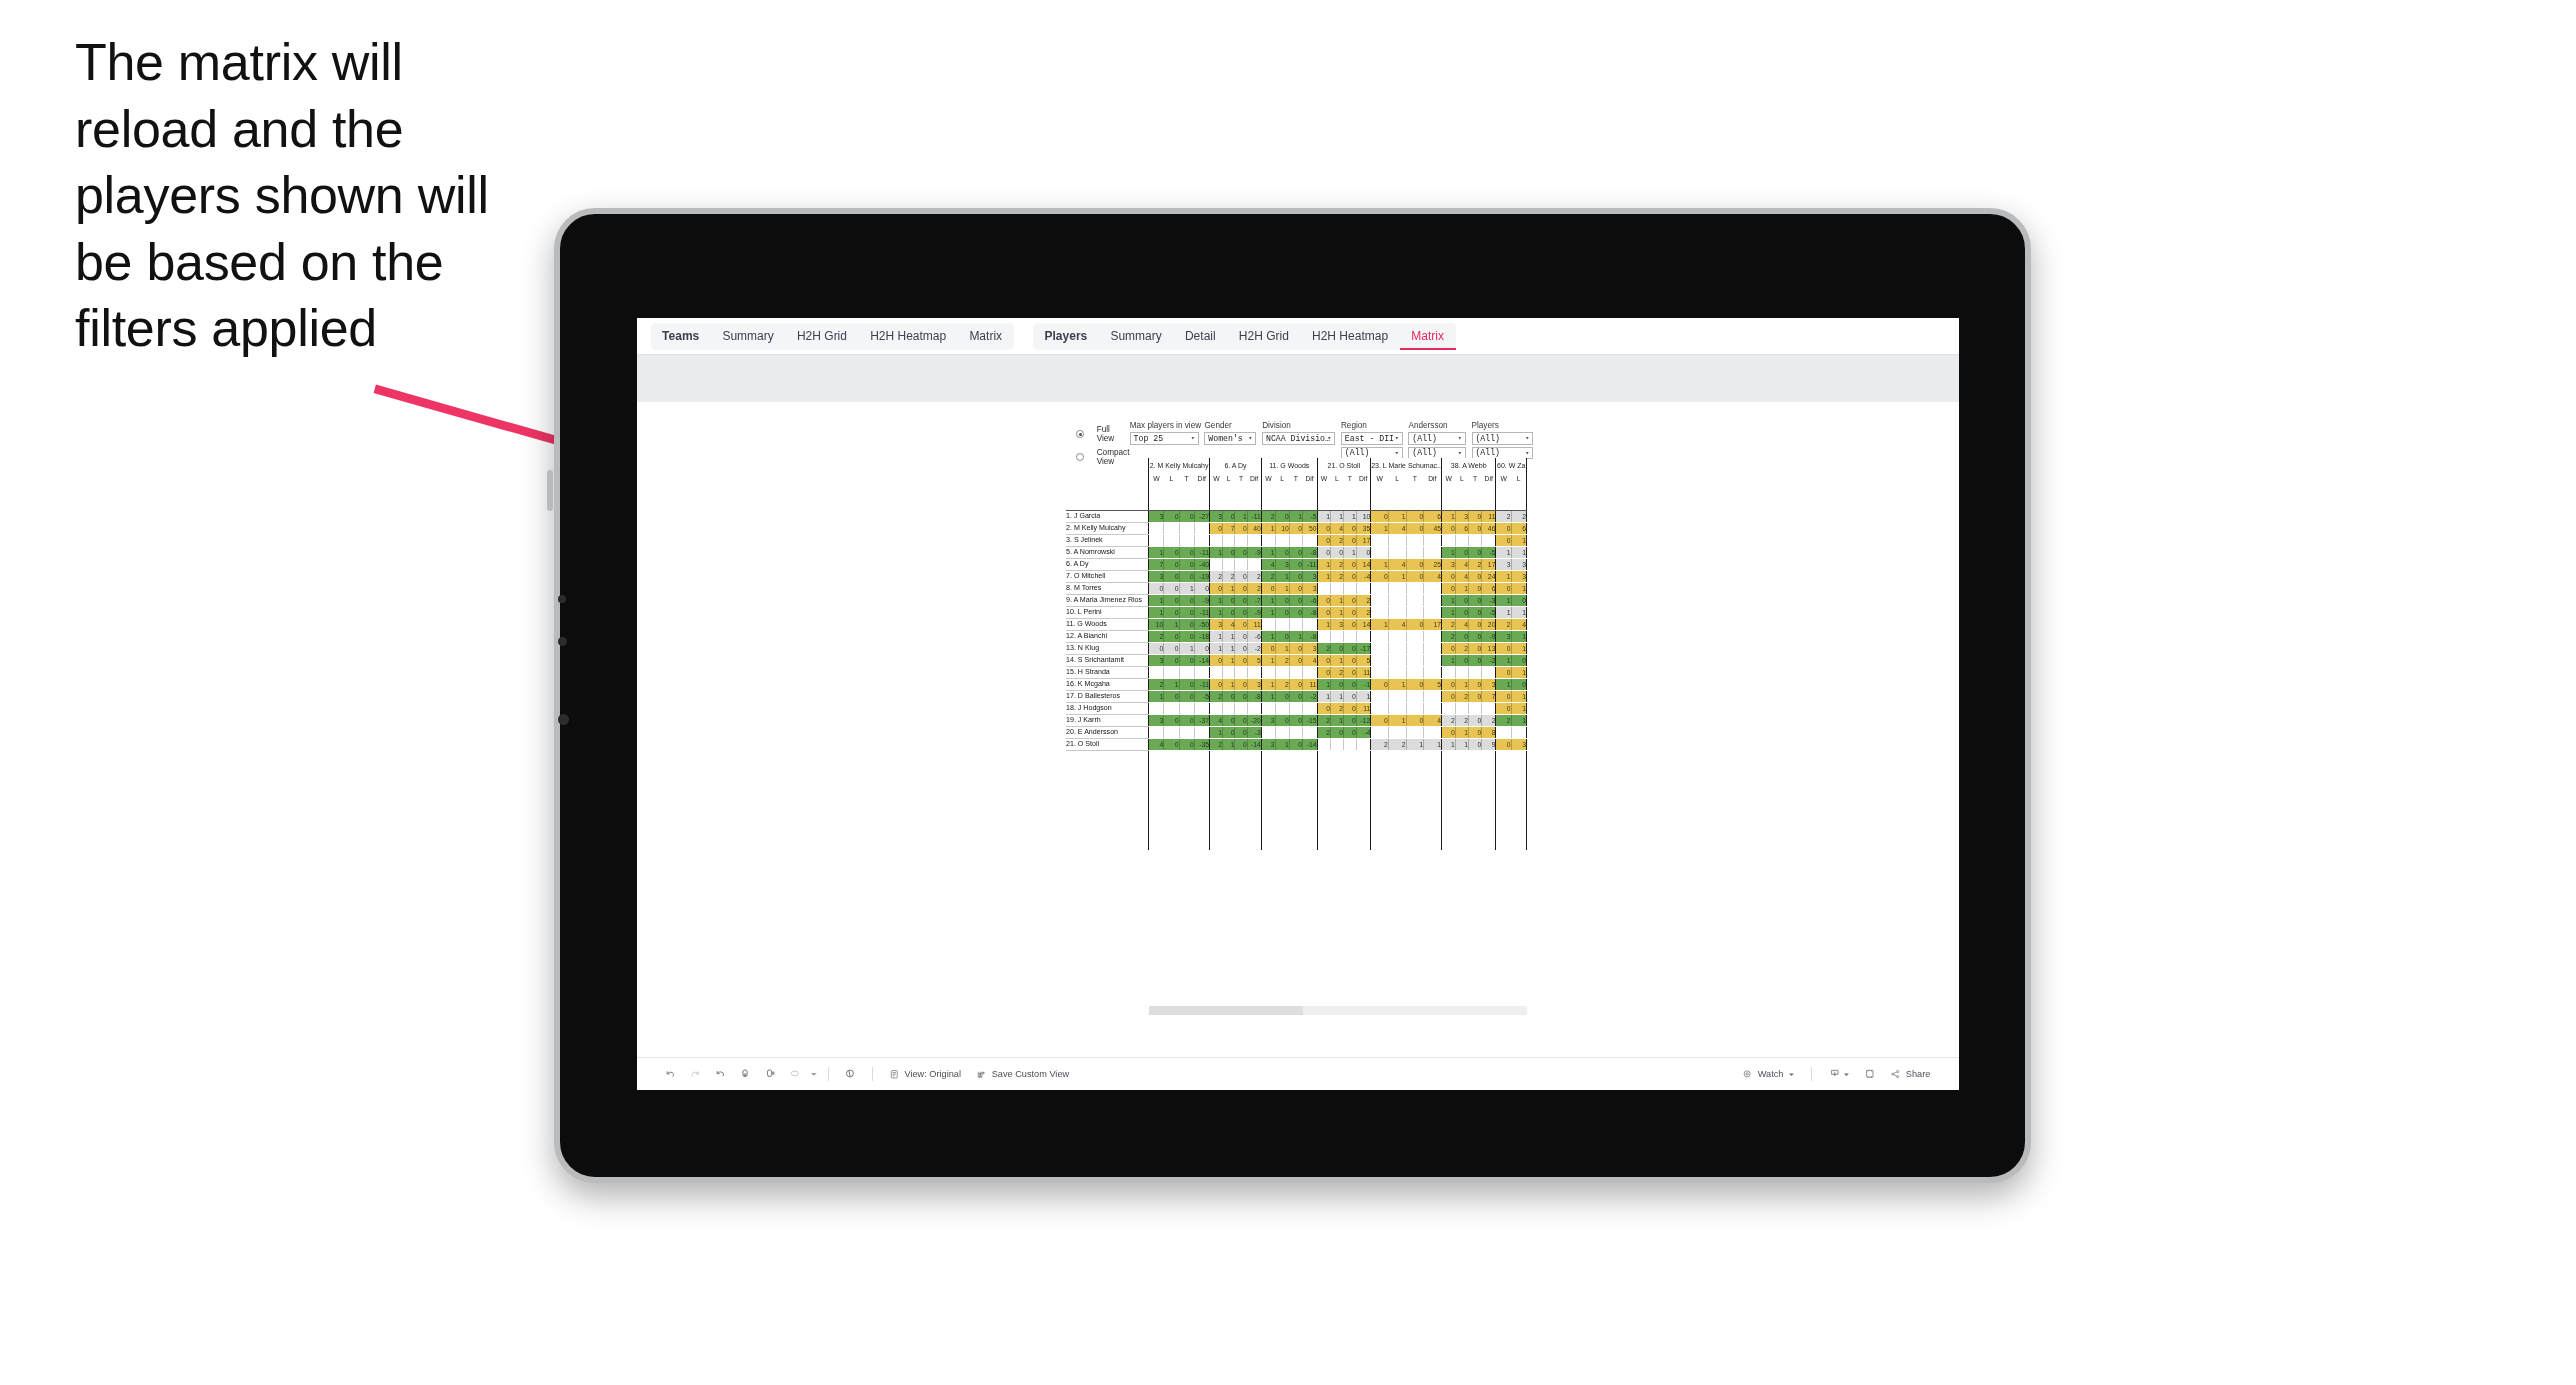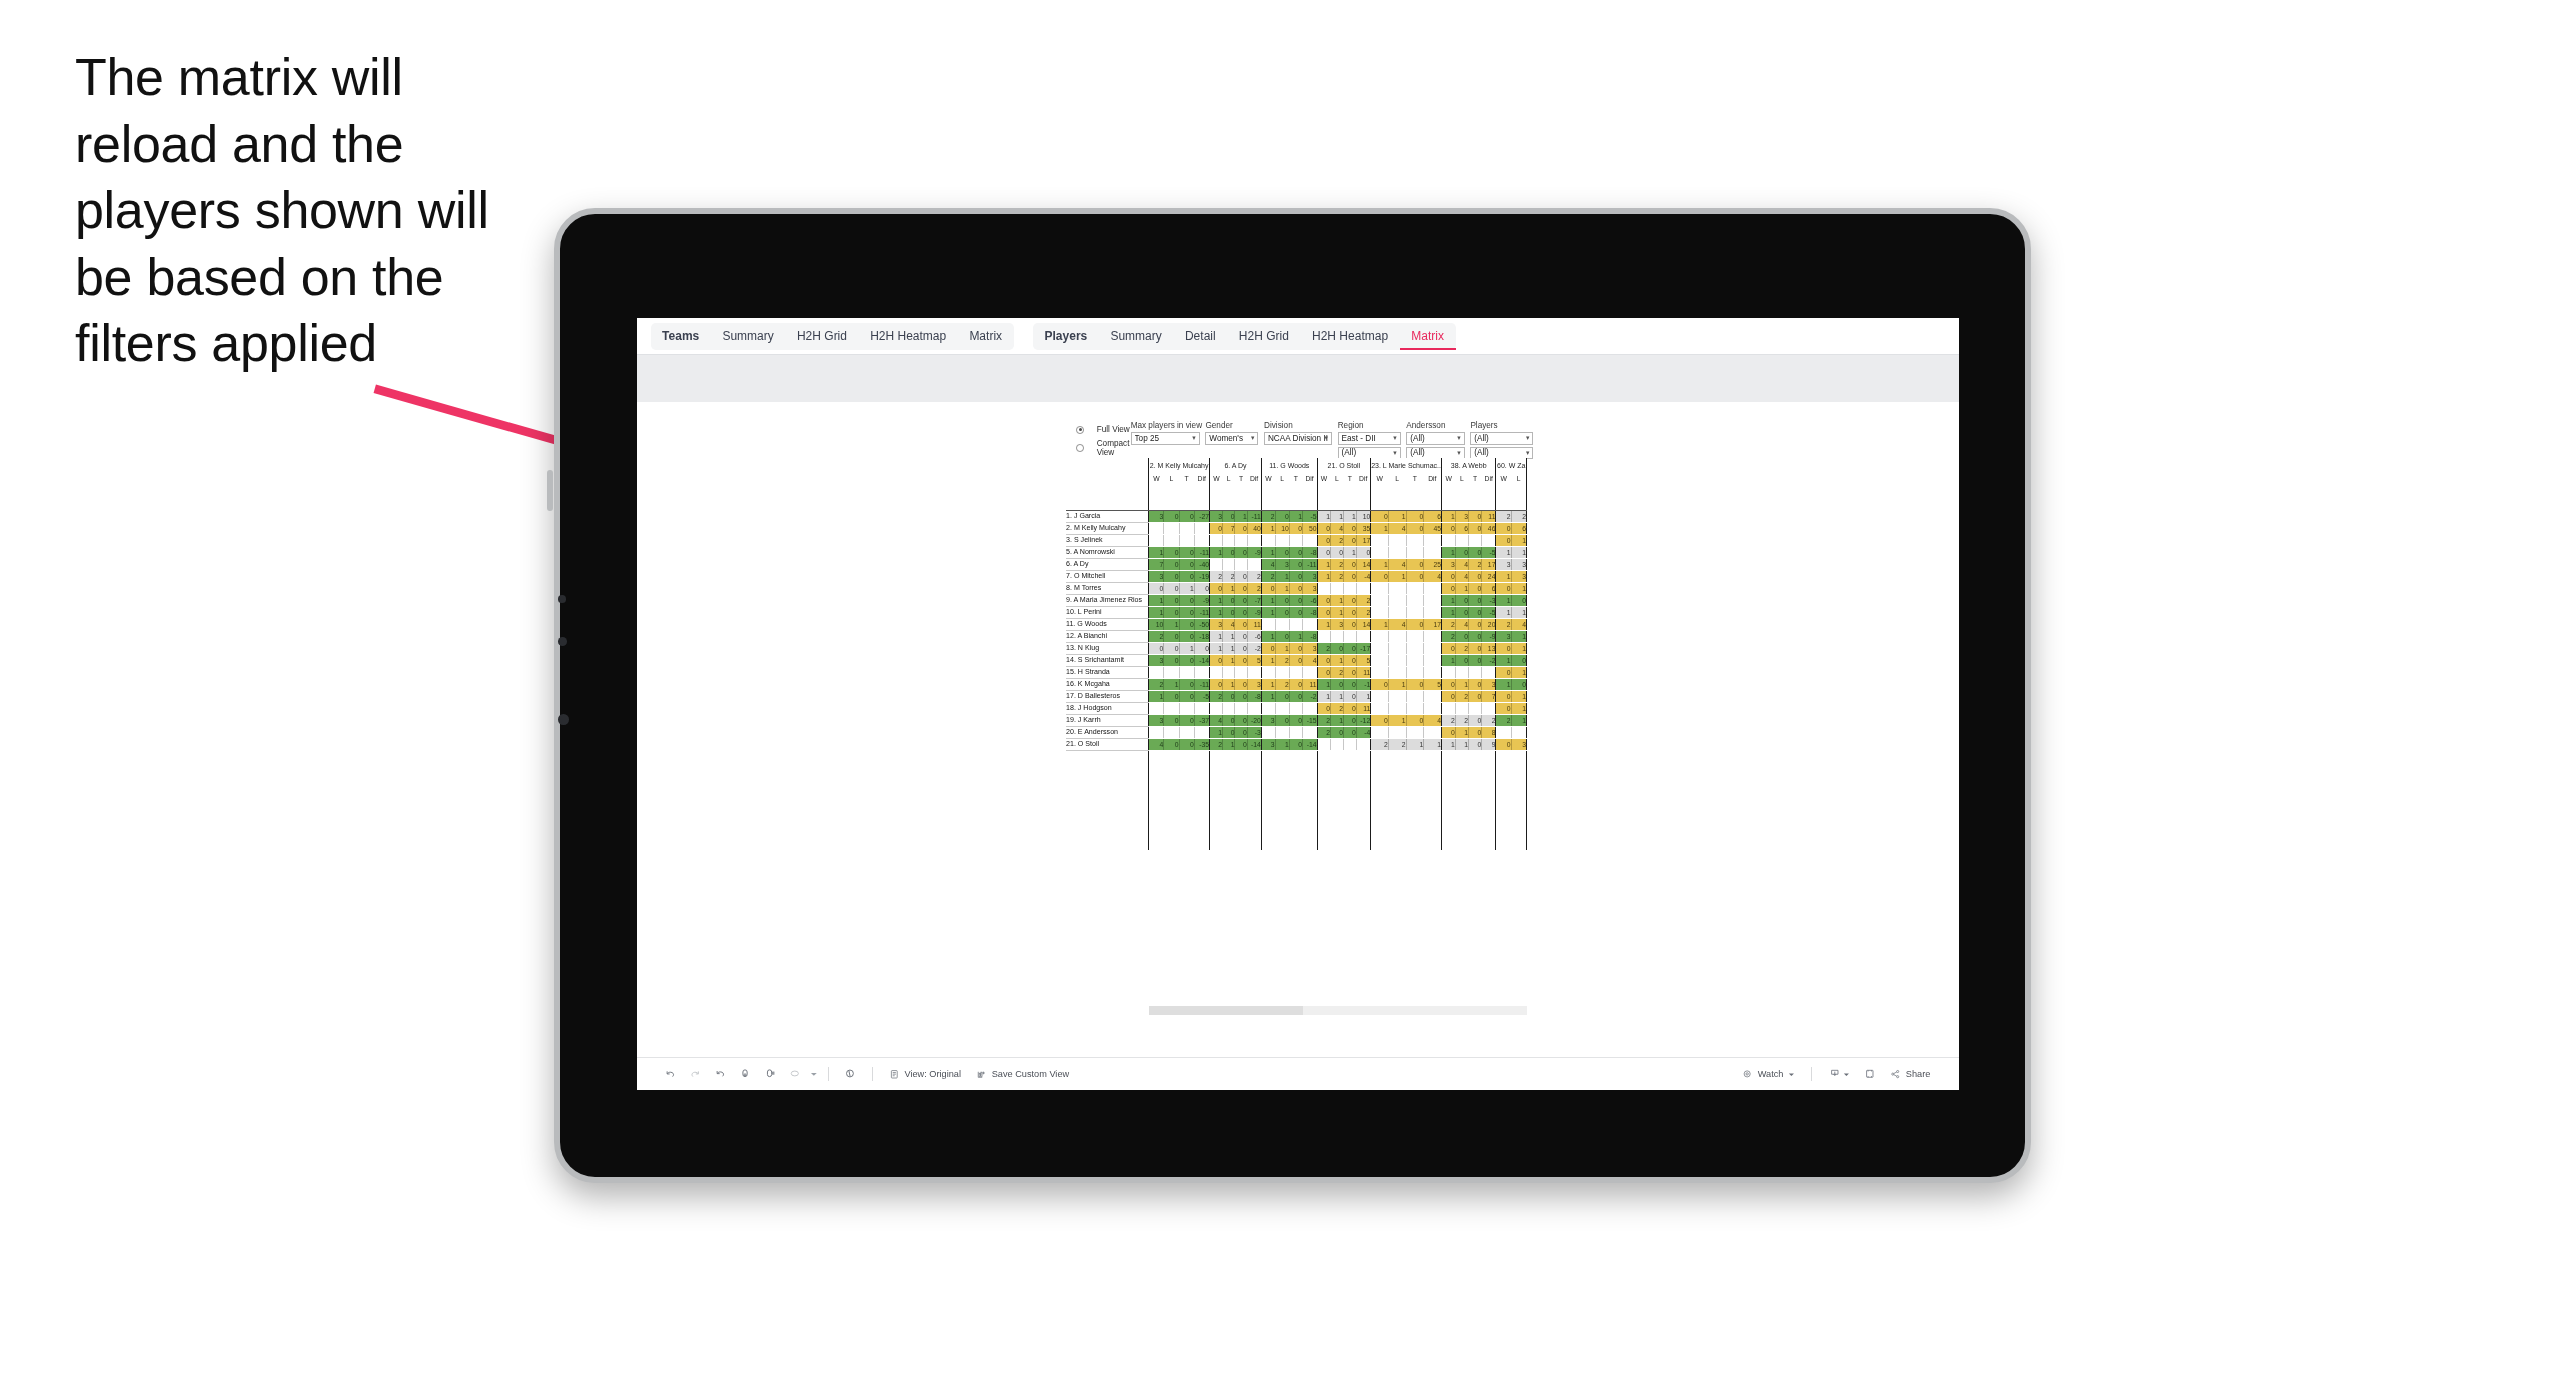--- a/index.html
+++ b/index.html
@@ -7,21 +7,21 @@
   body {
     width:2576px; height:1386px;
     background:#ffffff;
     font-family:"Liberation Sans", sans-serif;
     overflow:hidden;
     position:relative;
   }
 
   
   #annotation {
-    position:absolute; left:75px; top:44px; width:454px;
+    position:absolute; left:75px; top:29px; width:454px;
     font-size:52px; line-height:1.28; color:#111111;
     font-family:"Liberation Sans", sans-serif;
     letter-spacing:-0.3px;
   }
   #arrow-svg { position:absolute; left:367px; top:381px; width:695px; height:222px; }
 
   
   #tablet {
     position:absolute; left:554px; top:208px;
     width:1477px; height:975px;
@@ -111,21 +111,21 @@
   .fcol.w2{ width:58px; }
   .fcol.w3{ width:73px; }
   .fcol.w4{ width:69px; }
   .fcol.w5{ width:64px; }
   .fcol.w6{ width:69px; }
   .flabel{ font-size:8.2px; color:#3a3a3a; margin-bottom:1.9px; white-space:nowrap; }
   .fsel{
     height:12.5px; border:1px solid #b6b6b6; background:#fff;
     font-size:8.2px; color:#222; display:flex; align-items:center;
     padding:0 2.9px; position:relative; margin-bottom:1.9px; cursor:pointer;
-    white-space:nowrap; overflow:hidden;
+    white-space:nowrap; overflow:hidden;font-family:Liberation Mono, monospace;
   }
   .fsel .cv{ overflow:hidden; text-overflow:ellipsis; }
   .fsel:after{
     content:"\25BE"; position:absolute; right:2.9px; font-size:6.8px; color:#555;
   }
 
   
   .matrix-wrap{
     position:absolute; left:429px; top:56px; width:461px; height:241px;
   }

